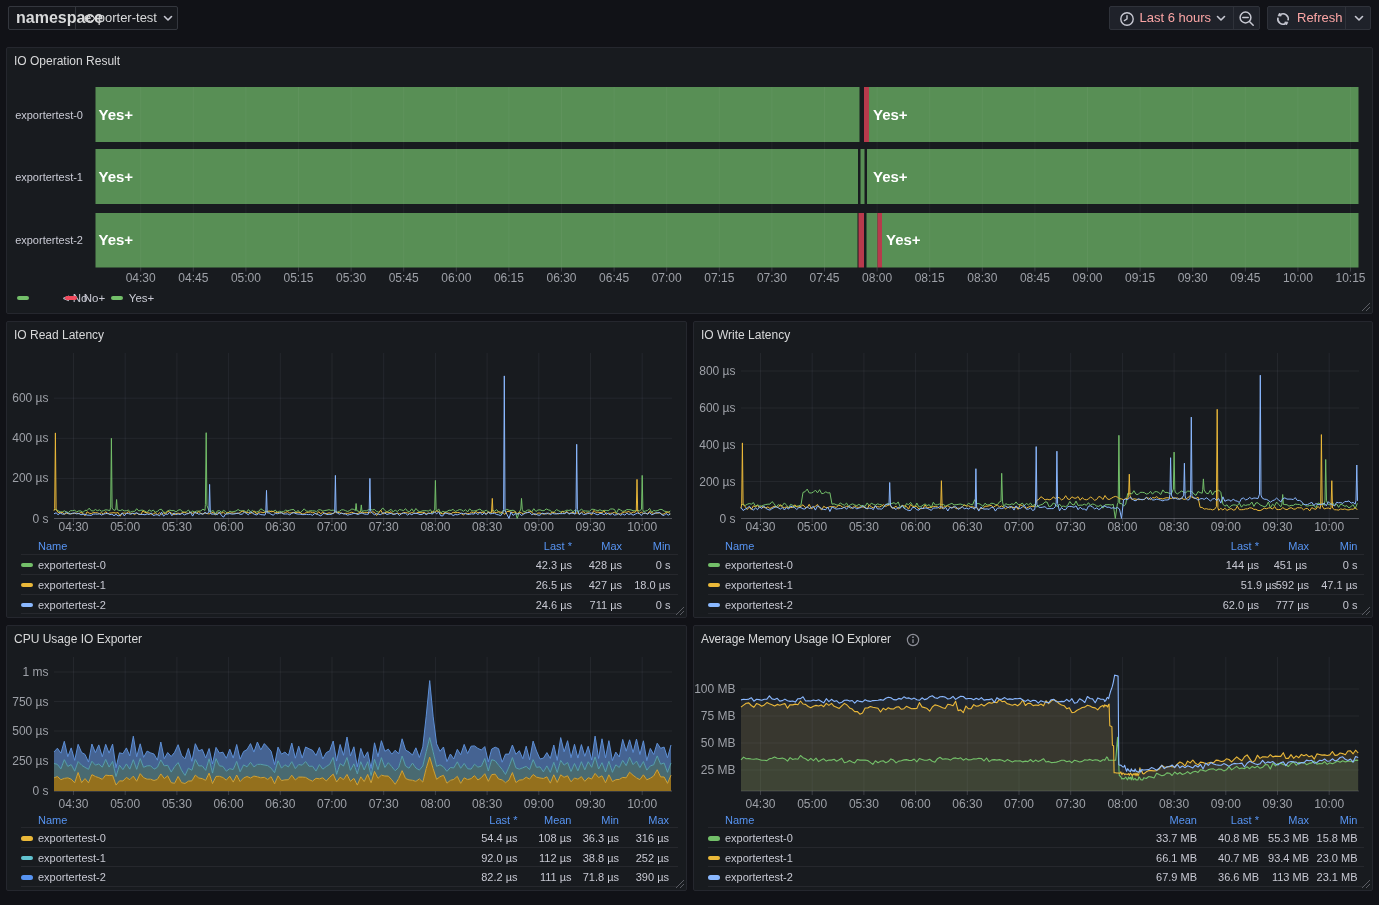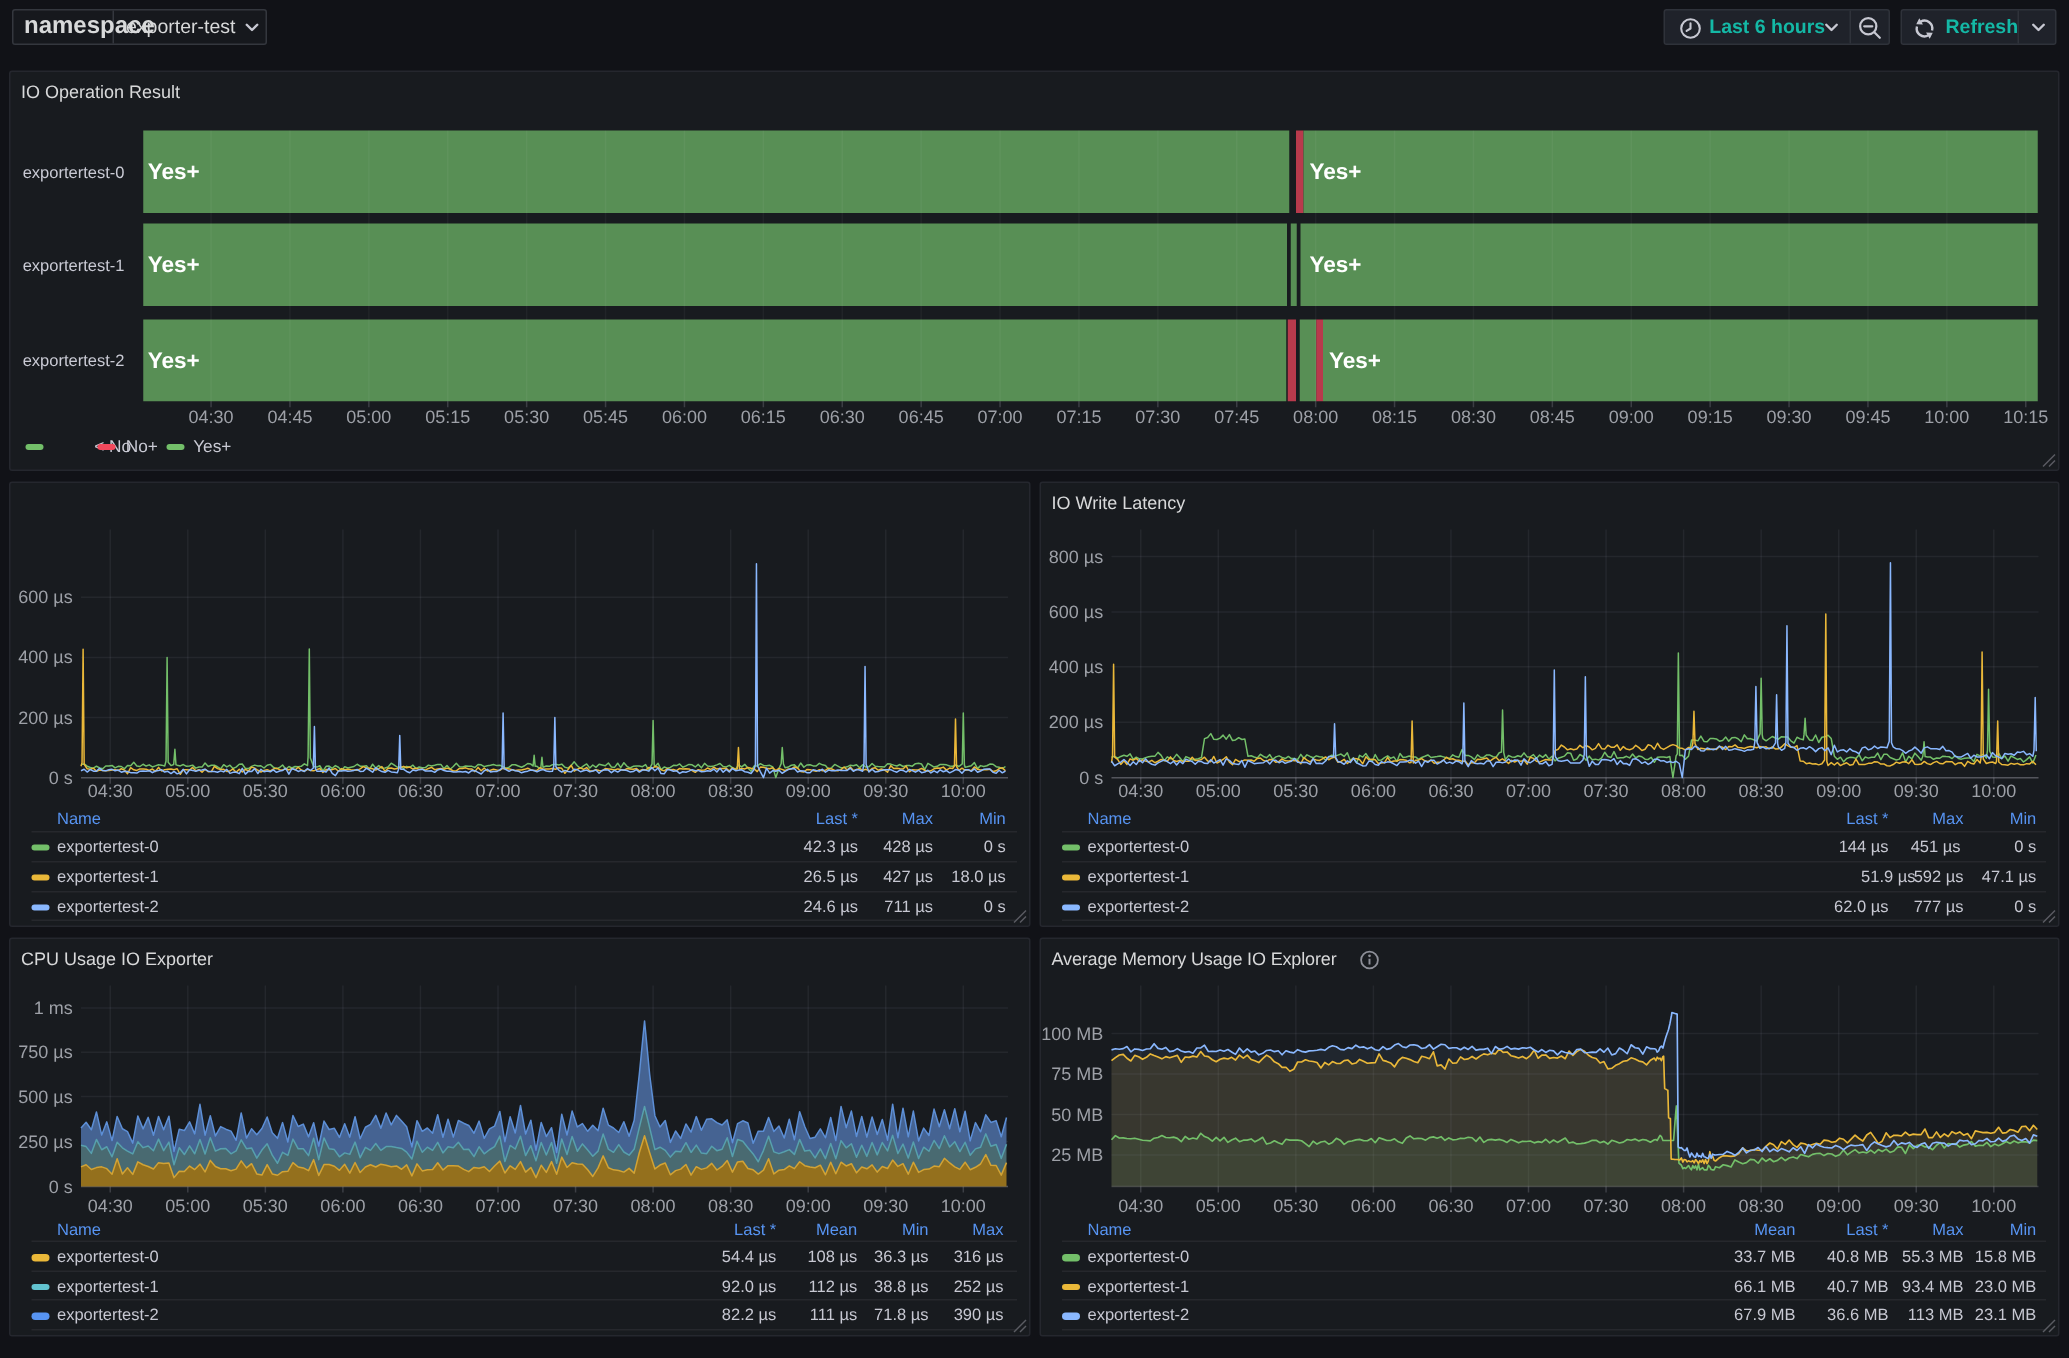--- a/index.html
+++ b/index.html
@@ -6,21 +6,21 @@
 .ptitle { position:absolute; left:0; top:0; right:0; height:26px; line-height:26px; padding-left:7px;
   font-size:12px; font-weight:500; color:#d8d9da; white-space:nowrap; }
 .lgd { position:absolute; left:0; top:0; right:0; bottom:0; font-size:11px; color:#c7c8d2; }
 .lgd-h { position:absolute; left:0; right:0; height:16px; line-height:16px; font-weight:500; }
 .lname { position:absolute; color:#5794f2; }
 .lsep { position:absolute; left:14px; right:8px; height:1px; background:rgba(204,204,220,0.08); }
 .lrow { position:absolute; left:0; right:0; height:16px; line-height:16px; }
 .chip { position:absolute; left:14px; top:6px; width:12px; height:4.5px; border-radius:2.5px; }
 .nm { position:absolute; left:31px; }
 .val { position:absolute; }
-.btn { position:absolute; top:6px; height:24px; background:#1f222a; border:1px solid #2f323a; border-radius:2px; color:#14b8a6; font-size:13px; font-weight:700; }
+.btn { position:absolute; top:6px; height:24px; background:#1f222a; border:1px solid #2f323a; border-radius:2px; color:#fca5a5; font-size:13px; font-weight:400; }
 </style></head>
 <body>
 
 <div style="position:absolute;left:8px;top:6px;width:170px;height:24px;border:1px solid #34373e;border-radius:2px;background:#16181d;">
   <div style="position:absolute;left:0;top:0;width:67px;height:22px;border-right:1px solid #34373e;line-height:22px;padding-left:7px;font-size:16px;font-weight:700;color:#d8d9da;">namespace</div>
   <div style="position:absolute;left:75px;top:0;line-height:22px;font-size:13px;color:#d8d9da;">exporter-test</div>
   <svg width="10" height="8" viewBox="0 0 10 8" style="position:absolute;left:154px;top:8px">
       <path d="M1.5 1.5 L5 5 L8.5 1.5" fill="none" stroke="#c7c8d2" stroke-width="1.6" stroke-linecap="round" stroke-linejoin="round"></path>
     </svg>
 </div>
@@ -158,20 +158,21 @@
     <span style="position:absolute;left:94px;top:4px;width:12px;height:4px;border-radius:2px;background:#73BF69"></span>
     <span style="position:absolute;left:112px;top:0;line-height:12px;white-space:nowrap;">Yes+</span>
   </div>
   <svg width="10" height="10" viewBox="0 0 10 10" style="position:absolute;right:1px;bottom:1px">
       <line x1="1" y1="9" x2="9" y2="1" stroke="#5a5c63" stroke-width="1"></line>
       <line x1="5" y1="9" x2="9" y2="5" stroke="#5a5c63" stroke-width="1"></line>
     </svg>
 </div>
 
 <div class="panel" style="left:6px;top:321px;width:681px;height:297px;">
+  <div class="ptitle">IO Read Latency</div>
   <svg width="681" height="297" style="position:absolute;left:0;top:0">
       <line x1="47" x2="665" y1="76.2" y2="76.2" stroke="rgba(204,204,220,0.07)" stroke-width="1"></line>
       <text x="41.5" y="80.2" fill="#9da0a7" font-size="12" text-anchor="end">600 µs</text>
       <line x1="47" x2="665" y1="116.3" y2="116.3" stroke="rgba(204,204,220,0.07)" stroke-width="1"></line>
       <text x="41.5" y="120.3" fill="#9da0a7" font-size="12" text-anchor="end">400 µs</text>
       <line x1="47" x2="665" y1="156.4" y2="156.4" stroke="rgba(204,204,220,0.07)" stroke-width="1"></line>
       <text x="41.5" y="160.4" fill="#9da0a7" font-size="12" text-anchor="end">200 µs</text>
       <line x1="47" x2="665" y1="196.5" y2="196.5" stroke="rgba(204,204,220,0.16)" stroke-width="1"></line>
       <text x="41.5" y="200.5" fill="#9da0a7" font-size="12" text-anchor="end">0 s</text>
       <line x1="47" x2="665" y1="196.5" y2="196.5" stroke="rgba(204,204,220,0.20)" stroke-width="1"></line>

